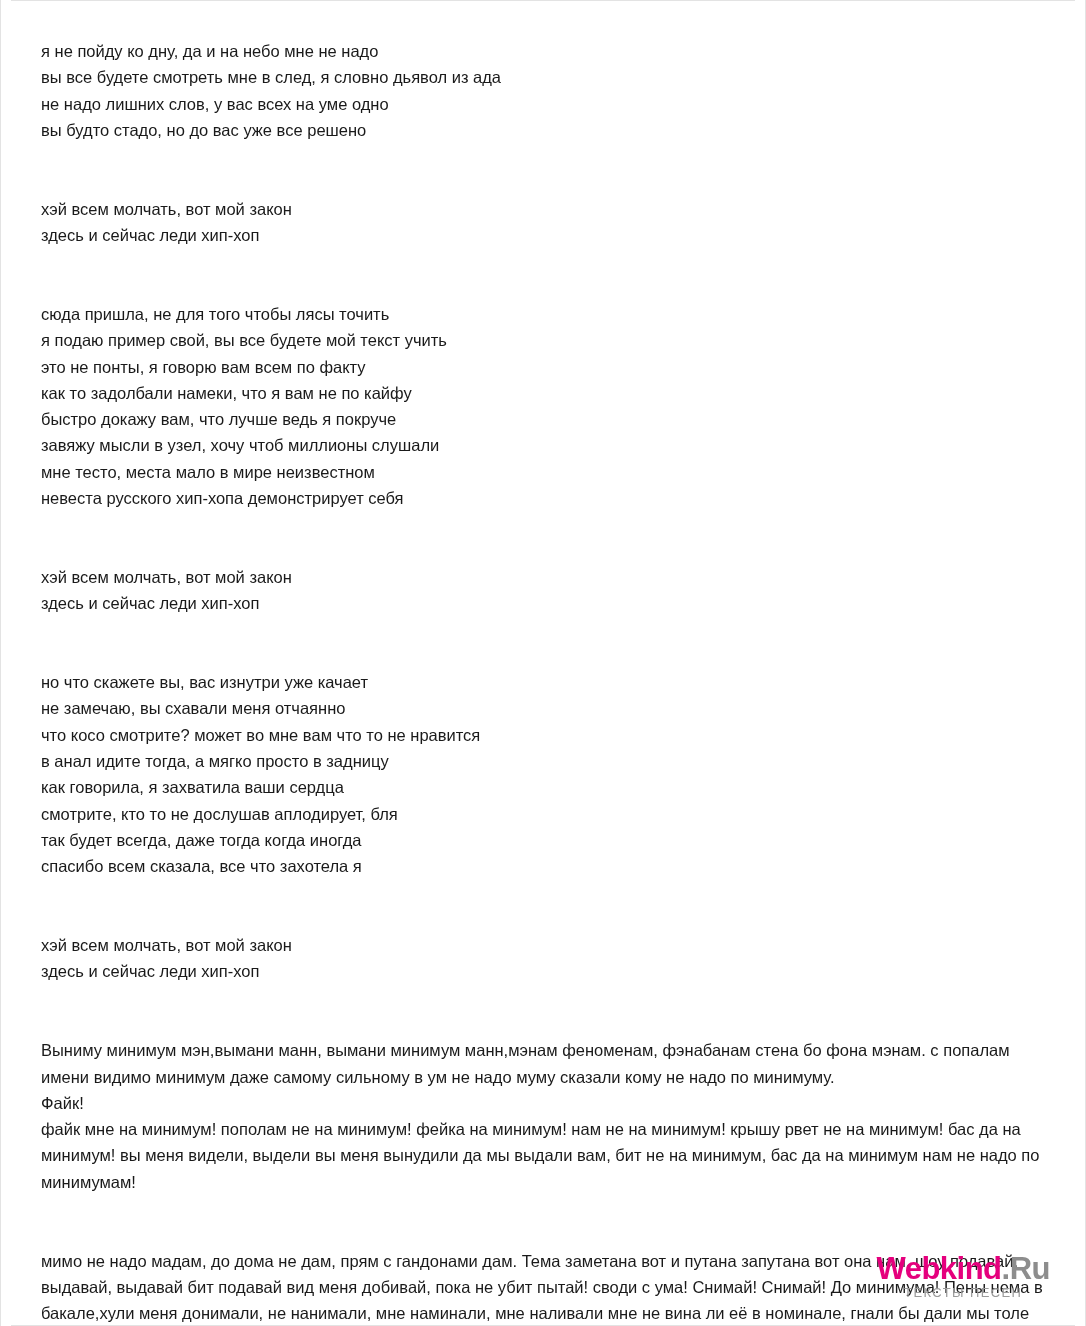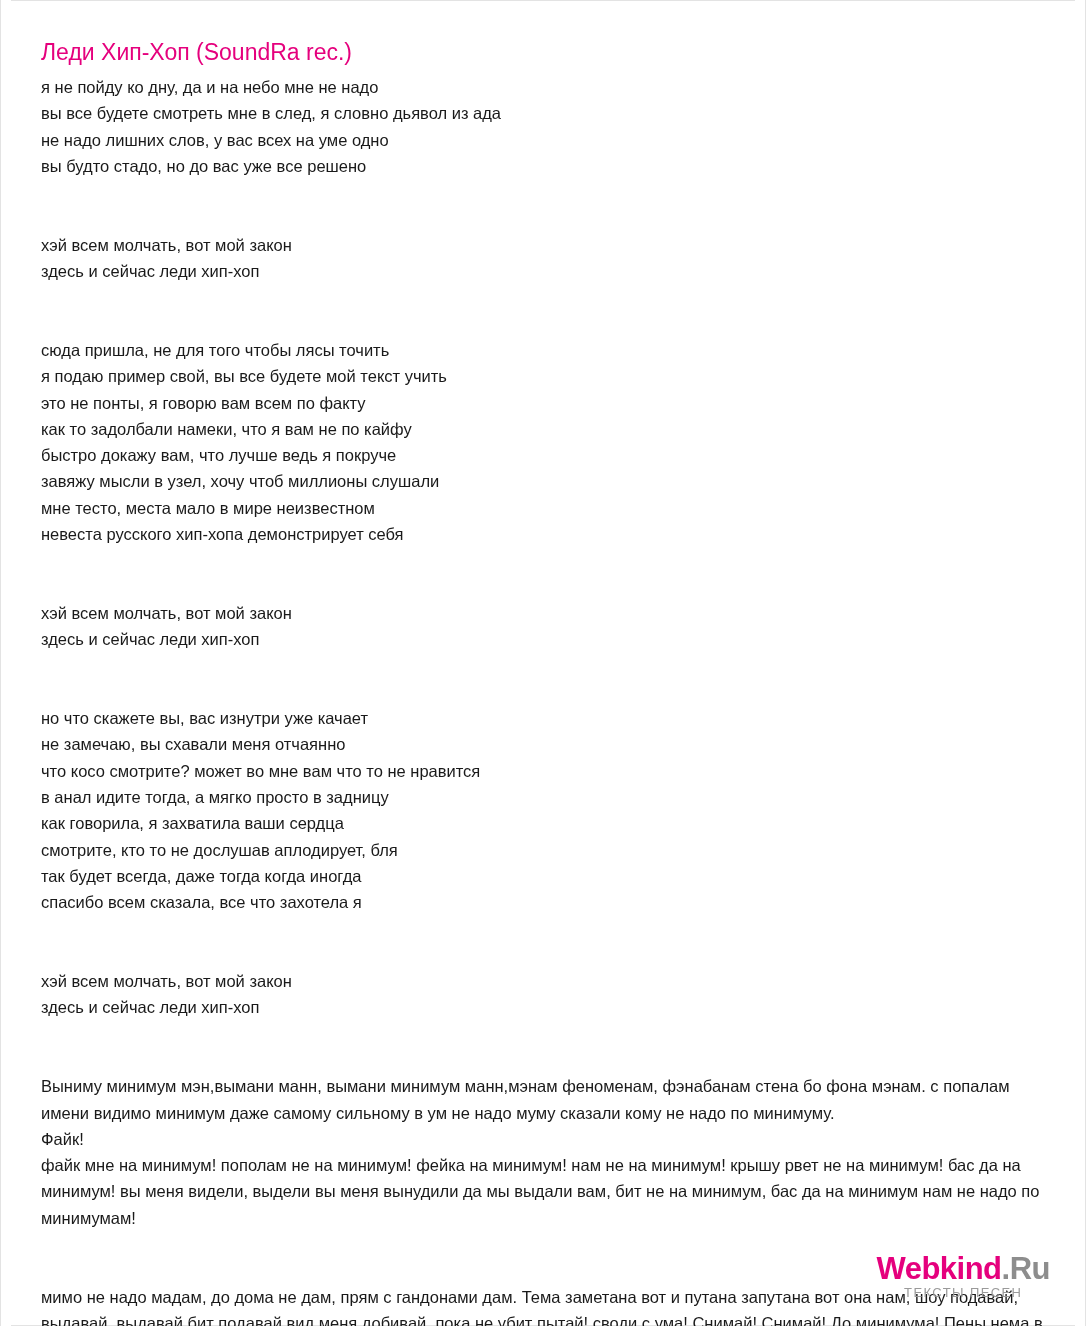--- a/index.html
+++ b/index.html
@@ -102,21 +102,20 @@
 </head>
 <body>
 
 <div class="page">
   <div class="frame-top"></div>
   <div class="frame-bottom"></div>
   <div class="frame-left"></div>
   <div class="frame-right"></div>
 
   <div class="content">
-    <h1 class="song-title">Леди Хип-Хоп (SoundRa rec.)</h1>
 
 
     <div class="lyrics">я не пойду ко дну, да и на небо мне не надо
 вы все будете смотреть мне в след, я словно дьявол из ада
 не надо лишних слов, у вас всех на уме одно
 вы будто стадо, но до вас уже все решено
 
 
 хэй всем молчать, вот мой закон
 здесь и сейчас леди хип-хоп

